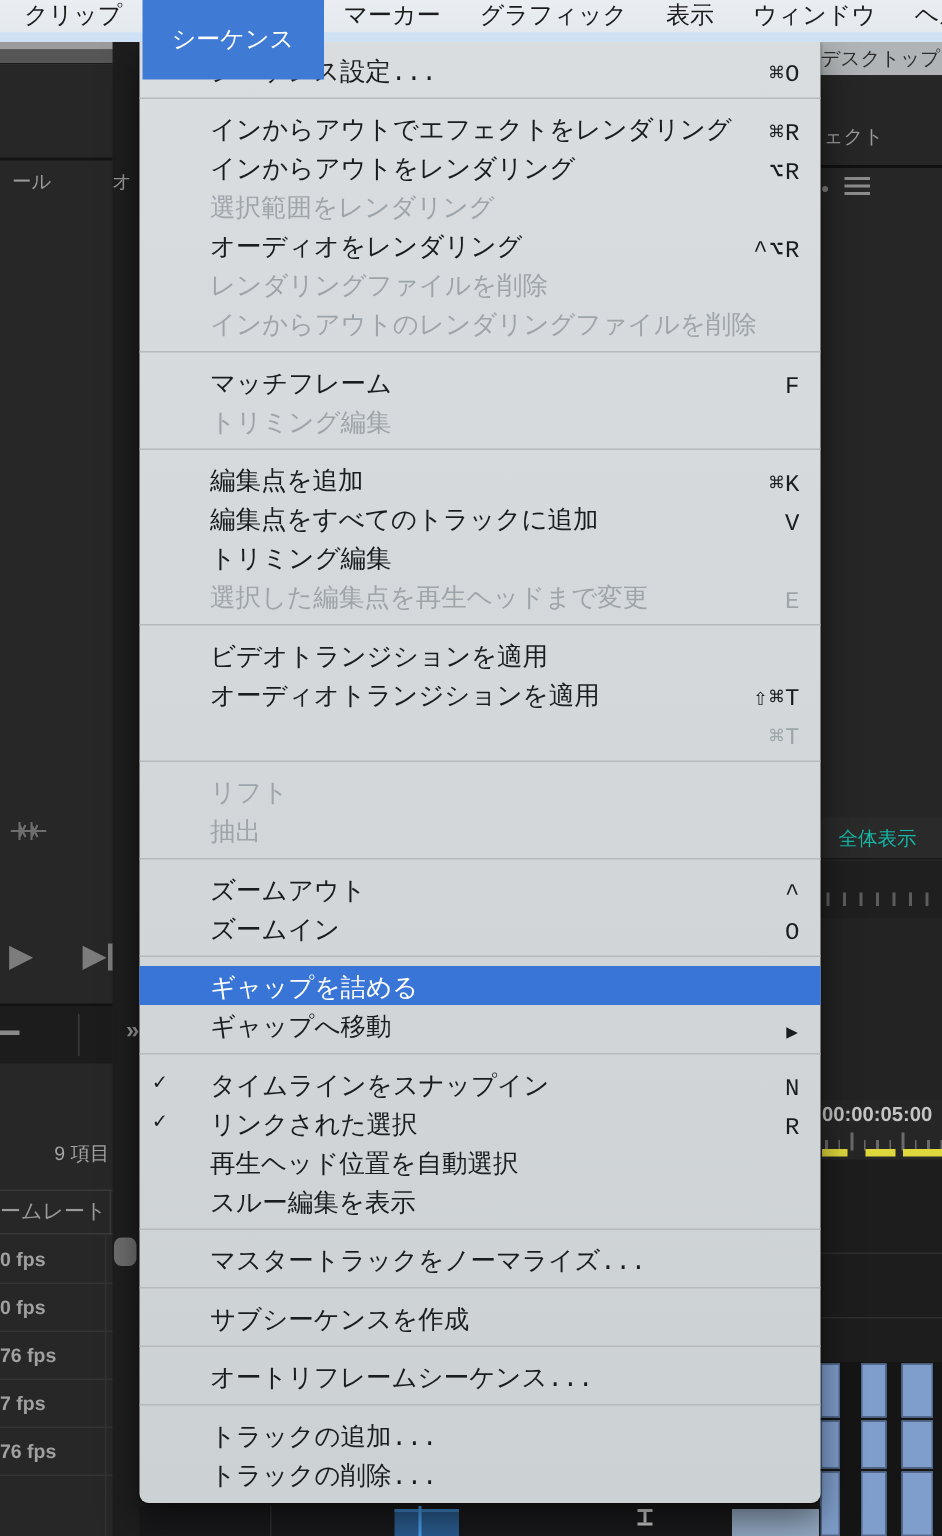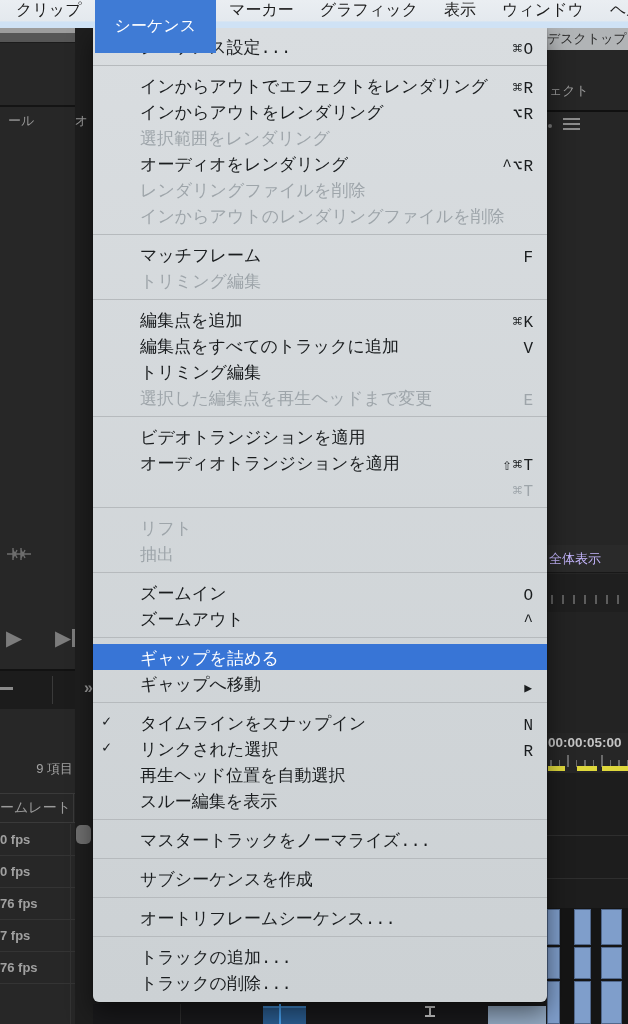--- a/index.html
+++ b/index.html
@@ -62,21 +62,21 @@
   
   .right-col { position:absolute; left:547px; top:28px; width:81px; height:996px; background:#262626; }
   .desktop-bar { position:absolute; left:0; top:0; width:81px; height:22px; background:#b1b4b6;
     font-size:13px; color:#2d2d2d; display:flex; align-items:center; white-space:nowrap; overflow:hidden; }
   .fx-label { position:absolute; left:2px; top:54px; font-size:13px; color:#9a9a9a; }
   .rsep1 { position:absolute; left:0; top:82px; width:100%; height:2px; background:#101010; }
   .dot { position:absolute; left:1px; top:96px; width:4px; height:4px; background:#7a7a7a; border-radius:2px; }
   .hamburger-icon { position:absolute; left:16px; top:90px; width:17px; }
   .hamburger-icon i { display:block; height:2px; background:#8c8c8c; margin-bottom:3px; }
   .fit-band { position:absolute; left:0; top:517px; width:100%; height:28px; background:#2a2a2a;
-    border-bottom:1px solid #181818; font-size:13px; color:#c4b5fd; display:flex; align-items:center; padding-left:2px; white-space:nowrap; }
+    border-bottom:1px solid #181818; font-size:13px; color:#14b8a6; display:flex; align-items:center; padding-left:12px; white-space:nowrap; }
   .ruler1 { position:absolute; left:0; top:546px; width:100%; height:38px; background:#1f1f1f; }
   .ruler1 i { position:absolute; bottom:8px; width:2px; height:9px; background:#5d5d5d; }
   .midband { position:absolute; left:0; top:584px; width:100%; height:121px; background:#232323; }
   .timecode { position:absolute; left:1px; top:707px; font-size:13.5px; font-weight:bold; color:#c4c4c4; white-space:nowrap; }
   .ruler2 { position:absolute; left:0; top:725px; width:100%; height:14px; }
   .ruler2 i { position:absolute; bottom:0; width:1.5px; background:#6a6a6a; }
   .ybar { position:absolute; top:738px; height:5px; background:#dfd83c; }
   .tl-dark { position:absolute; left:0; top:745px; width:100%; height:135px; background:#1d1d1d; }
   .tl-line { position:absolute; left:0; width:100%; height:1px; background:#2e2e2e; }
   .clips-zone { position:absolute; left:0; top:880px; width:100%; height:116px; background:#151515; }
@@ -271,26 +271,26 @@
       </div>
       <div class="menu-sep"></div>
       <div class="menu-row disabled">
         <span class="menu-label">リフト</span>
       </div>
       <div class="menu-row disabled">
         <span class="menu-label">抽出</span>
       </div>
       <div class="menu-sep"></div>
       <div class="menu-row">
+        <span class="menu-label">ズームアウト</span>
+        <span class="menu-right">^</span>
+      </div>
+      <div class="menu-row">
         <span class="menu-label">ズームイン</span>
         <span class="menu-right">O</span>
-      </div>
-      <div class="menu-row">
-        <span class="menu-label">ズームアウト</span>
-        <span class="menu-right">^</span>
       </div>
       <div class="menu-sep"></div>
       <div class="menu-row highlighted">
         <span class="menu-label">ギャップを詰める</span>
       </div>
       <div class="menu-row">
         <span class="menu-label">ギャップへ移動</span>
         <span class="menu-sub">▶</span>
       </div>
       <div class="menu-sep"></div>

